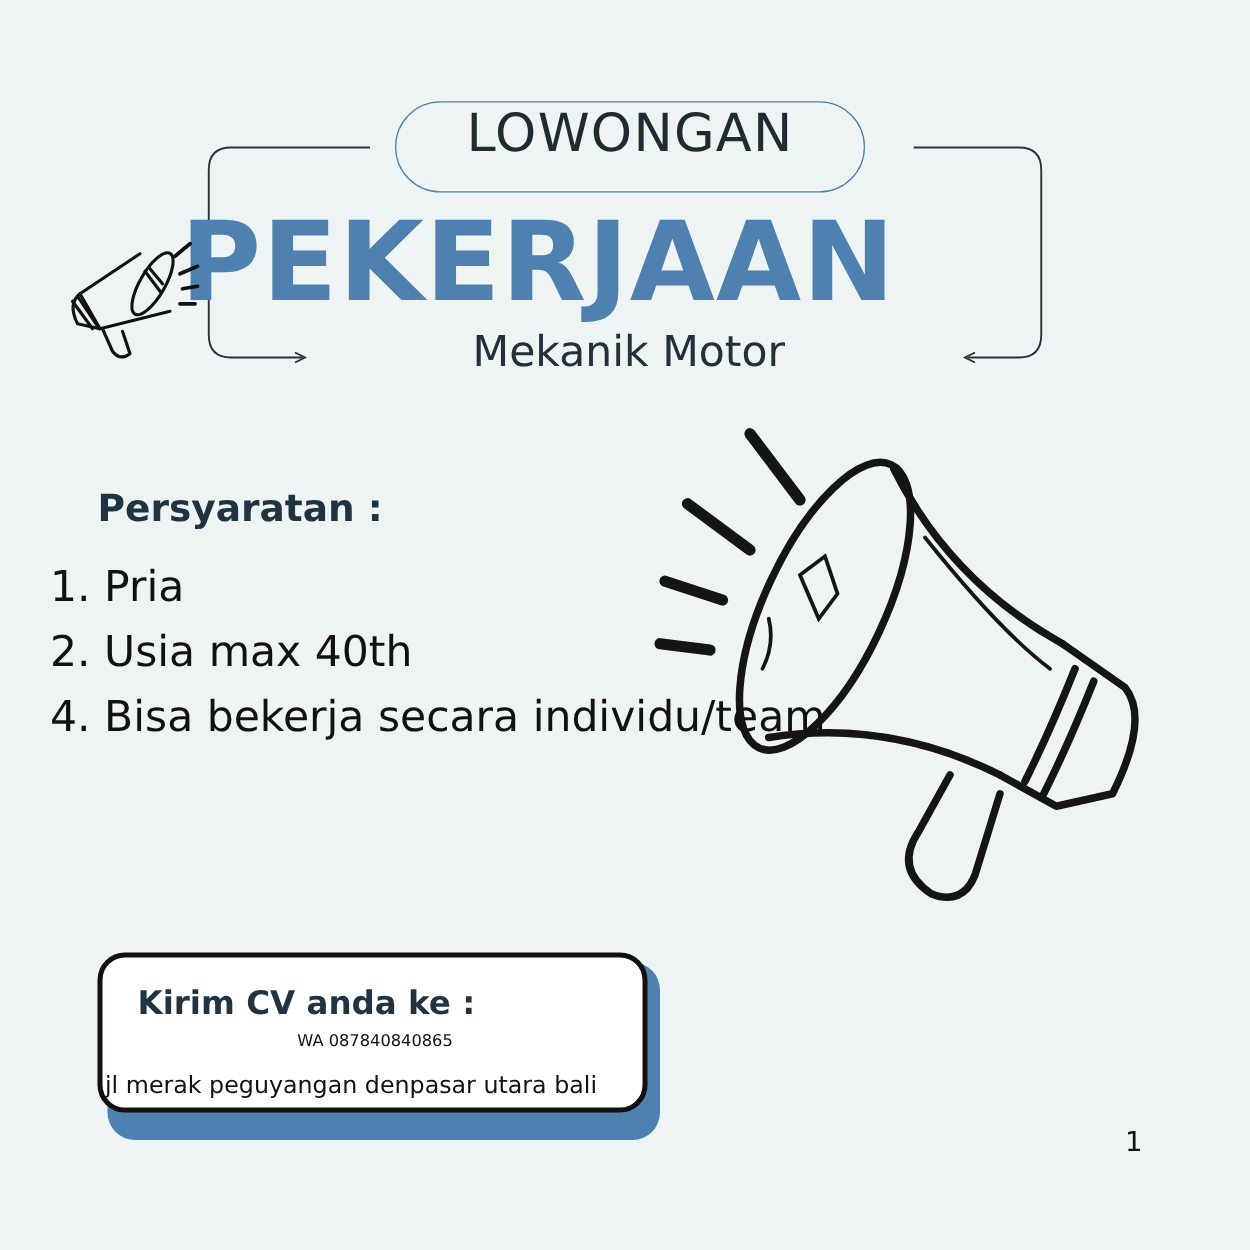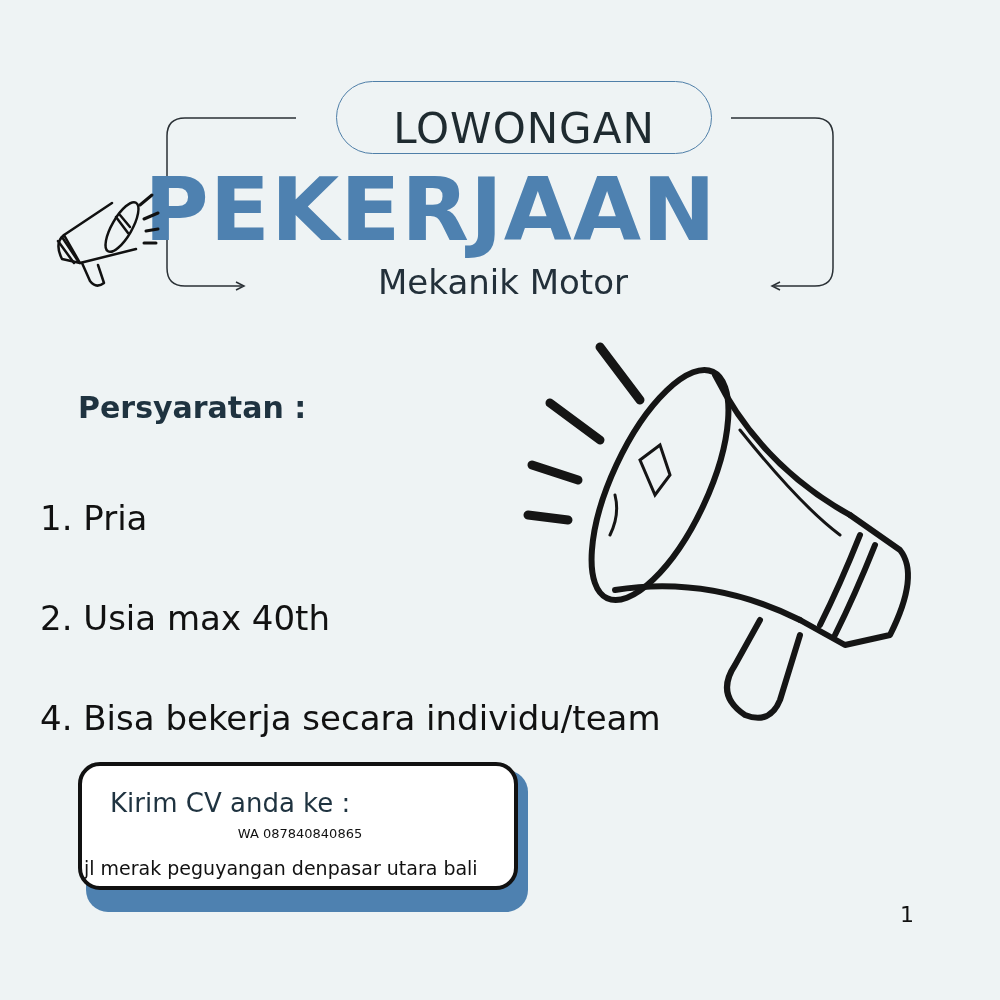--- a/index.html
+++ b/index.html
@@ -1,27 +1,27 @@
 <!DOCTYPE html>
 <html><head>
 <meta charset="utf-8">
 <style>
   html, body { margin:0; padding:0; }
   body { width:1000px; height:1000px; background:#eef3f4; position:relative; overflow:hidden; font-family:"Liberation Sans", sans-serif; color:#1e2a30; }
   .abs { position:absolute; }
-  .pill { left:336px; top:81px; width:376px; height:73px; border:1.5px solid #4f7fa8; border-radius:37px; box-sizing:border-box; display:flex; align-items:flex-end; justify-content:center; }
+  .pill { left:316px; top:81px; width:376px; height:73px; border:1.5px solid #4f7fa8; border-radius:37px; box-sizing:border-box; display:flex; align-items:flex-start; justify-content:center; }
   .pill span { font-family:"DejaVu Sans", sans-serif; font-size:42px; letter-spacing:1px; color:#1f2b30; }
   .title { left:0; width:861px; top:158px; text-align:center; font-family:"DejaVu Sans", sans-serif; font-weight:bold; font-size:88px; color:#4e81b0; letter-spacing:1px; }
   .subtitle { left:0; width:1006px; top:262px; text-align:center; font-family:"DejaVu Sans", sans-serif; font-size:34px; color:#23303a; }
   .req-head { left:78px; top:390px; font-family:"DejaVu Sans", sans-serif; font-weight:bold; font-size:30px; color:#1f3340; }
   .req-list { left:40px; top:448px; margin:0; padding:0; list-style:none; }
-  .req-list li { font-family:"DejaVu Sans", sans-serif; font-size:34px; height:52px; line-height:44px; color:#111; white-space:nowrap;margin-top:48px; }
+  .req-list li { font-family:"DejaVu Sans", sans-serif; font-size:34px; height:52px; line-height:44px; color:#111; white-space:nowrap; }
   .card-shadow { left:86px; top:770px; width:442px; height:142px; background:#4e81b0; border-radius:22px; }
   .card { left:78px; top:762px; width:440px; height:128px; background:#fff; border:4px solid #111; border-radius:22px; box-sizing:border-box; }
-  .card-head { left:110px; top:788px; font-family:"DejaVu Sans", sans-serif; font-weight:normal; font-size:26px; color:#1f3340; }
+  .card-head { left:110px; top:788px; font-family:"DejaVu Sans", sans-serif; font-weight:bold; font-size:26px; color:#1f3340; }
   .card-wa { left:0; width:600px; top:826px; text-align:center; font-family:"DejaVu Sans", sans-serif; font-size:13px; color:#111; }
   .card-addr { left:84px; width:430px; top:857px; text-align:left; font-family:"DejaVu Sans", sans-serif; font-size:19px; color:#111; }
   .page-num { left:900px; top:902px; font-family:"DejaVu Sans", sans-serif; font-size:22px; color:#111; }
 </style>
 </head>
 <body>
 
 <svg class="abs" style="left:0;top:0" width="1000" height="320">
   <path d="M296 118 H185 Q167 118 167 136 V268 Q167 286 185 286 H242" fill="none" stroke="#2a3035" stroke-width="1.5"></path>
   <path d="M236 282 L244 286 L236 290" fill="none" stroke="#2a3035" stroke-width="1.5"></path>

